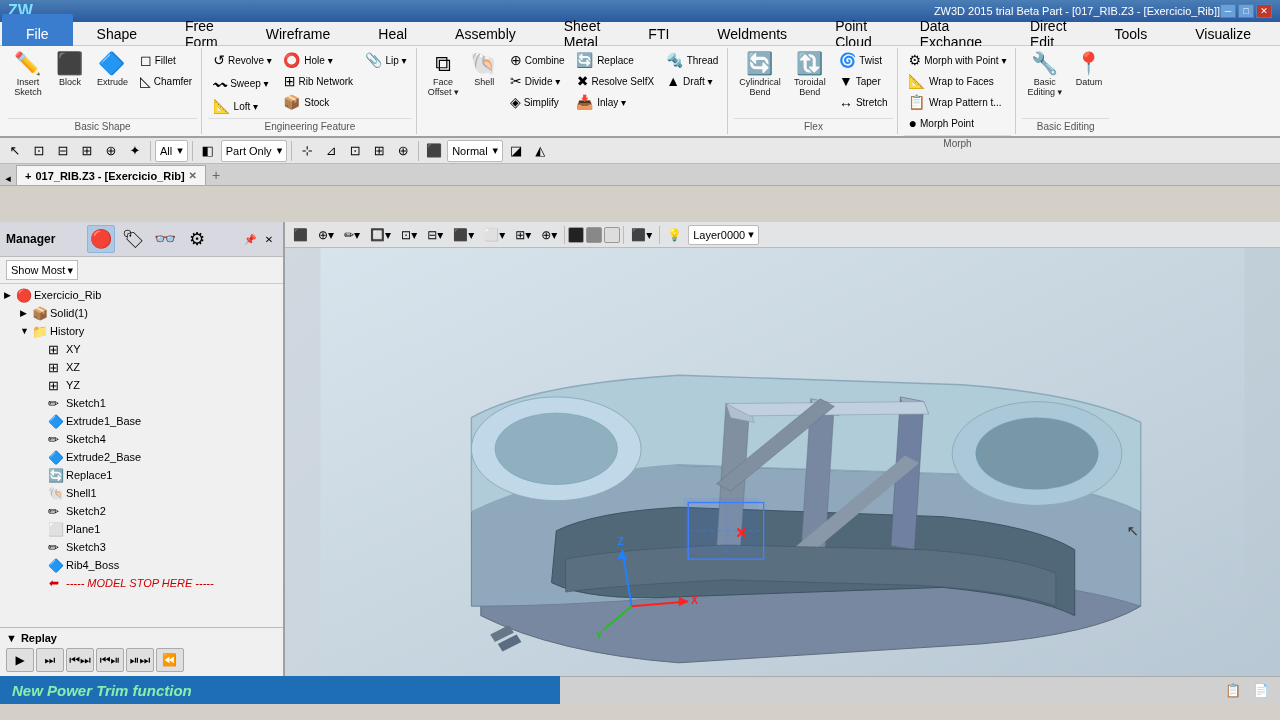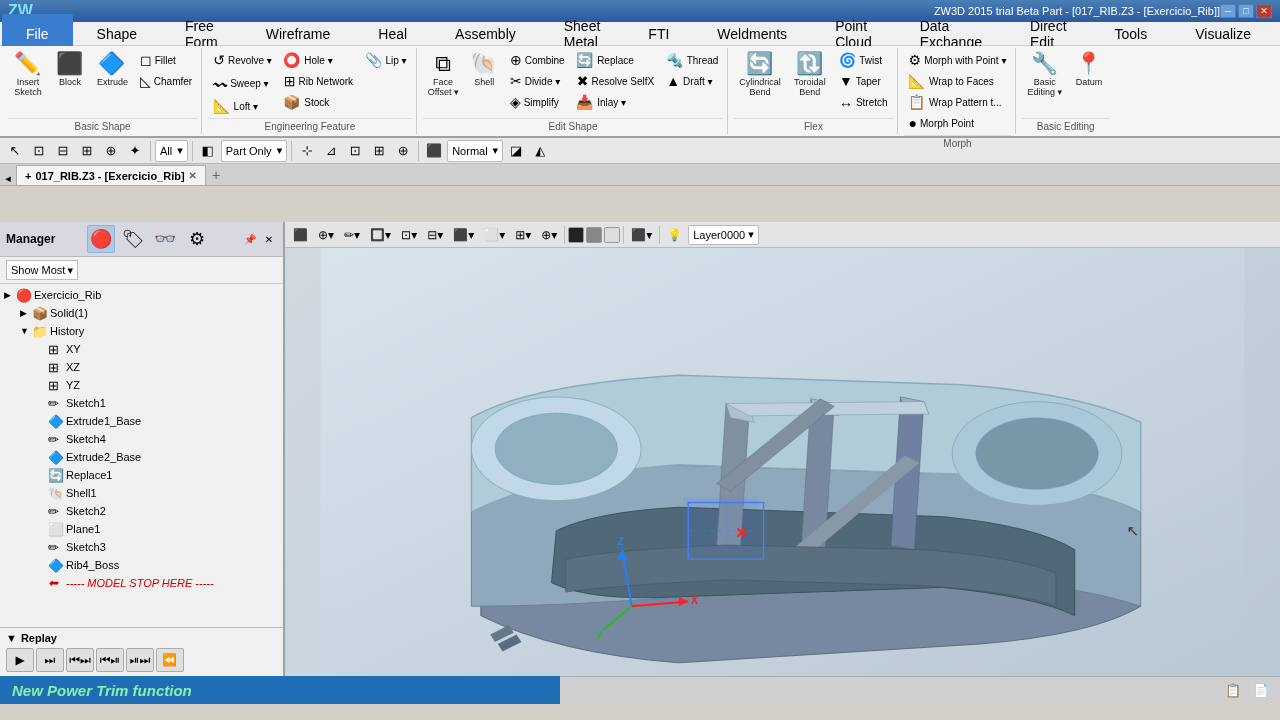--- a/index.html
+++ b/index.html
@@ -512,21 +512,20 @@
           <div class="ribbon-btn-small">
             <span class="icon-s">🔩</span>
             <span>Thread</span>
           </div>
           <div class="ribbon-btn-small">
             <span class="icon-s">▲</span>
             <span>Draft ▾</span>
           </div>
         </div>
       </div>
-      <div class="ribbon-group-label">Edit Shape</div>
     </div>
 
     <div class="ribbon-group">
       <div class="ribbon-group-items">
         <div class="ribbon-btn" style="min-width:44px;">
           <div class="icon">🔄</div>
           <div class="label">Cylindrical<br>Bend</div>
         </div>
         <div class="ribbon-btn" style="min-width:44px;">
           <div class="icon">🔃</div>

